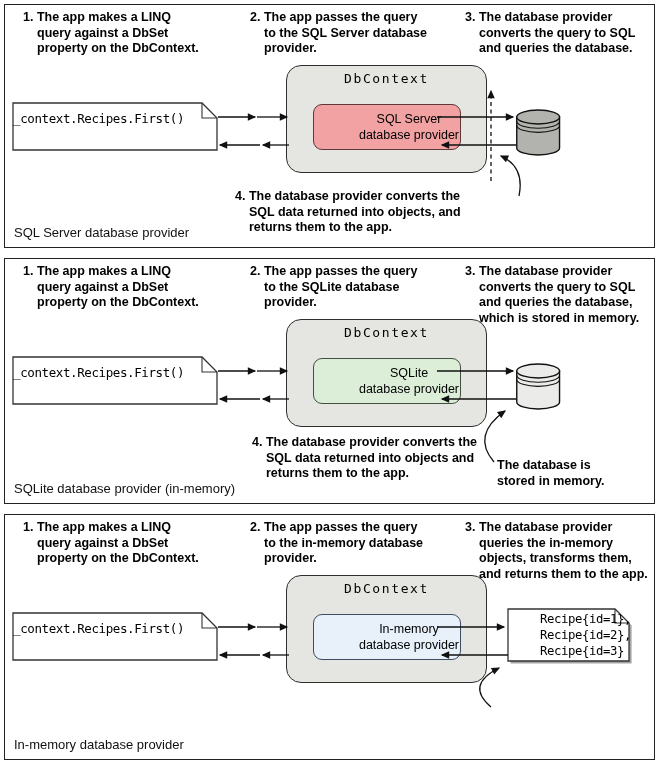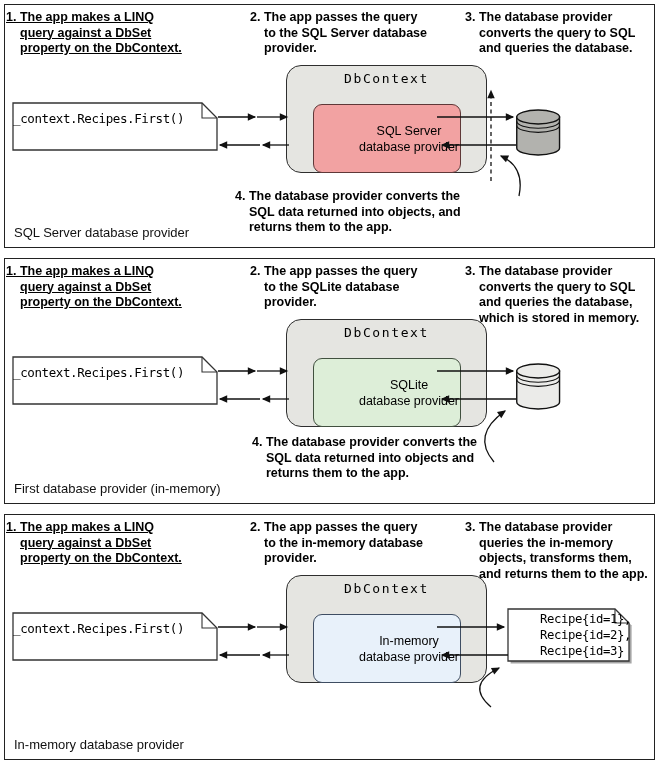--- a/index.html
+++ b/index.html
@@ -5,37 +5,37 @@
   * { margin:0; padding:0; box-sizing:border-box; }
   html,body { width:659px; height:764px; background:#fff; overflow:hidden; }
   body { font-family:"Liberation Sans", sans-serif; position:relative; color:#000; }
   .panel { position:absolute; left:4px; width:651px; background:#fff; border:1.5px solid #222; }
   #panel1 { top:4px;   height:244px; }
   #panel2 { top:258px; height:246px; }
   #panel3 { top:514px; height:246px; }
   .wires { position:absolute; left:0; top:0; width:648px; height:241px; pointer-events:none; }
   .ann { position:absolute; font-weight:bold; font-size:12.5px; line-height:15.5px;
          white-space:pre-line; padding-left:14px; text-indent:-14px; }
-  .a1 { left:1px;   top:5px; width:225px;text-decoration:underline; }
+  .a1 { left:18px;   top:5px; width:225px; }
   .a2 { left:245px; top:5px; width:220px; }
   .a3 { left:460px; top:5px; width:198px; }
   .a4-p1 { left:230px; top:184px; width:252px; }
   .a4-p2 { left:247px; top:176px; width:252px; }
   .note { position:absolute; font-weight:bold; font-size:12.5px; line-height:15.5px; white-space:pre-line; }
   .note-p1 { left:470px; top:187px; width:180px; }
   .note-p2 { left:492px; top:199px; width:160px; }
   .note-p3 { left:467px; top:192px; width:180px; }
   .codetext { position:absolute; left:8px; top:98px; width:204px; height:31px;
               display:flex; align-items:center; 
               font-family:"DejaVu Sans Mono", monospace; font-size:12.5px; letter-spacing:-0.4px; }
   .dbcontext { position:absolute; left:257px; top:60px; width:201px; height:108px;
                background:#e5e5e1; border:1.4px solid #2e2e2e; border-radius:15px;margin-left:24px; }
   .dbcontext-label { position:absolute; top:5px; left:0; width:100%; text-align:center;
                      font-family:"DejaVu Sans Mono", monospace; font-size:13px; letter-spacing:1.6px; }
-  .provider { position:absolute; left:26px; top:38px; width:148px; height:69px;
+  .provider { position:absolute; left:26px; top:38px; width:148px; height:46px;
               border:1.5px solid #444; border-radius:9px;
               display:flex; align-items:center; justify-content:center; text-align:center;
               font-size:12.5px; line-height:16px; white-space:pre-line;padding-left:44px; }
   .caption { position:absolute; left:9px; bottom:7px; font-size:13px; color:#111; }
   .objects-text { position:absolute; left:508px; top:97px;
                   font-family:"DejaVu Sans Mono", monospace; font-size:12.3px; line-height:15.8px;
                   white-space:pre-line; letter-spacing:-0.4px;margin-left:27px; }
 </style>
 </head>
 <body>
@@ -133,21 +133,23 @@
 to the SQLite database
 provider.</div>
     <div class="ann a3">3. The database provider
 converts the query to SQL
 and queries the database,
 which is stored in memory.</div>
     <div class="ann a4-p2">4. The database provider converts the
 SQL data returned into objects and
 returns them to the app.</div>
     <div class="codetext">_context.Recipes.First()</div>
-    <div class="caption">First database provider (in-memory)</div>
+    <div class="note note-p2">The database is
+stored in memory.</div>
+    <div class="caption">SQLite database provider (in-memory)</div>
   </section>
 
   <section class="panel" id="panel3">
     <div class="dbcontext">
       <div class="dbcontext-label">DbContext</div>
       <div class="provider" style="background-color: rgb(232, 241, 250); border-color: rgb(62, 77, 98);">In-memory
 database provider</div>
     </div>
 
     <svg class="wires" viewBox="0 0 648 241">

